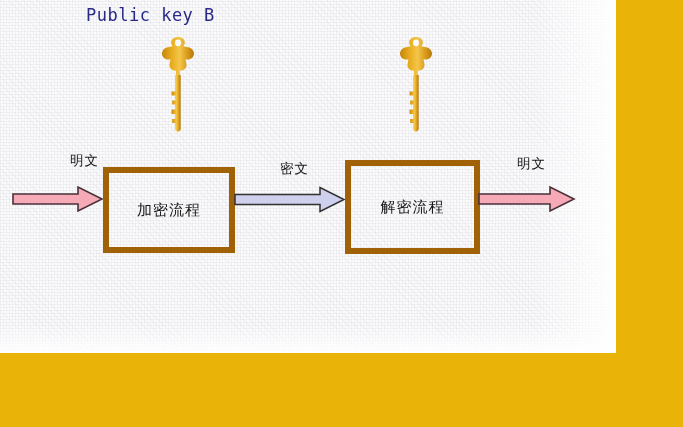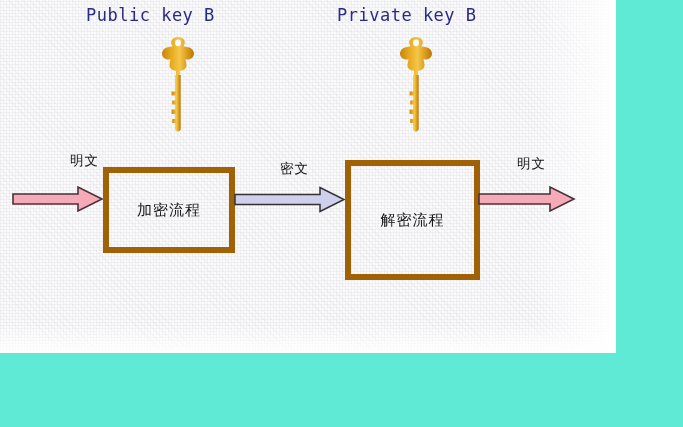--- a/index.html
+++ b/index.html
@@ -4,21 +4,21 @@
 <style>
   html, body {
     margin: 0;
     padding: 0;
     background: #ffffff;
   }
   #canvas {
     position: relative;
     width: 683px;
     height: 427px;
-    background: #5eead4;
+    background: #eab308;
     overflow: hidden;
     font-family: "Liberation Sans", sans-serif;
   }
   
   #paper {
     position: absolute;
     left: 0;
     top: 0;
     width: 616px;
     height: 353px;
@@ -83,21 +83,20 @@
 </style>
 </head>
 <body>
 
 <div id="canvas">
 
   <div id="paper"></div>
 
   <div class="keylabel" style="left:86px; top:5px;">Public key B</div>
 
-  <div class="keylabel" style="left:337px; top:5px;">Private key B</div>
 
   <div class="keyicon" style="left:156px; top:35px;">
     <svg viewBox="0 0 44 98" width="44" height="98" xmlns="http://www.w3.org/2000/svg">
       <defs>
         <linearGradient id="goldgrad1" x1="0" y1="0" x2="1" y2="0">
           <stop offset="0%" stop-color="#c4860d"></stop>
           <stop offset="30%" stop-color="#e9ac1f"></stop>
           <stop offset="55%" stop-color="#f3c64a"></stop>
           <stop offset="80%" stop-color="#d9991a"></stop>
           <stop offset="100%" stop-color="#b5790a"></stop>
@@ -230,21 +229,21 @@
   <div class="procbox" style="left:103px; top:155px; width:132px; height:86px;">
     <span class="boxtext">加密流程</span>
   </div>
 
   <div class="arrowwrap" style="left:234px; top:186px;">
     <svg width="112" height="27" viewBox="0 0 112 27" xmlns="http://www.w3.org/2000/svg">
       <path d="M1 8.5 L86 8.5 L86 1.5 L110 13.5 L86 25.5 L86 18.5 L1 18.5 Z" fill="#cfd0ee" stroke="#333333" stroke-width="1.5" stroke-linejoin="miter"></path>
     </svg>
   </div>
 
-  <div class="procbox" style="left:345px; top:148px; width:135px; height:120px;text-align:right;">
+  <div class="procbox" style="left:345px; top:148px; width:135px; height:94px;text-align:right;">
     <span class="boxtext">解密流程</span>
   </div>
 
   <div class="arrowwrap" style="left:478px; top:185px;">
     <svg width="98" height="28" viewBox="0 0 98 28" xmlns="http://www.w3.org/2000/svg">
       <path d="M1 9 L72 9 L72 2 L96 14 L72 26 L72 19 L1 19 Z" fill="#f6aab8" stroke="#4a3138" stroke-width="1.6" stroke-linejoin="miter"></path>
     </svg>
   </div>
 
 </div>

